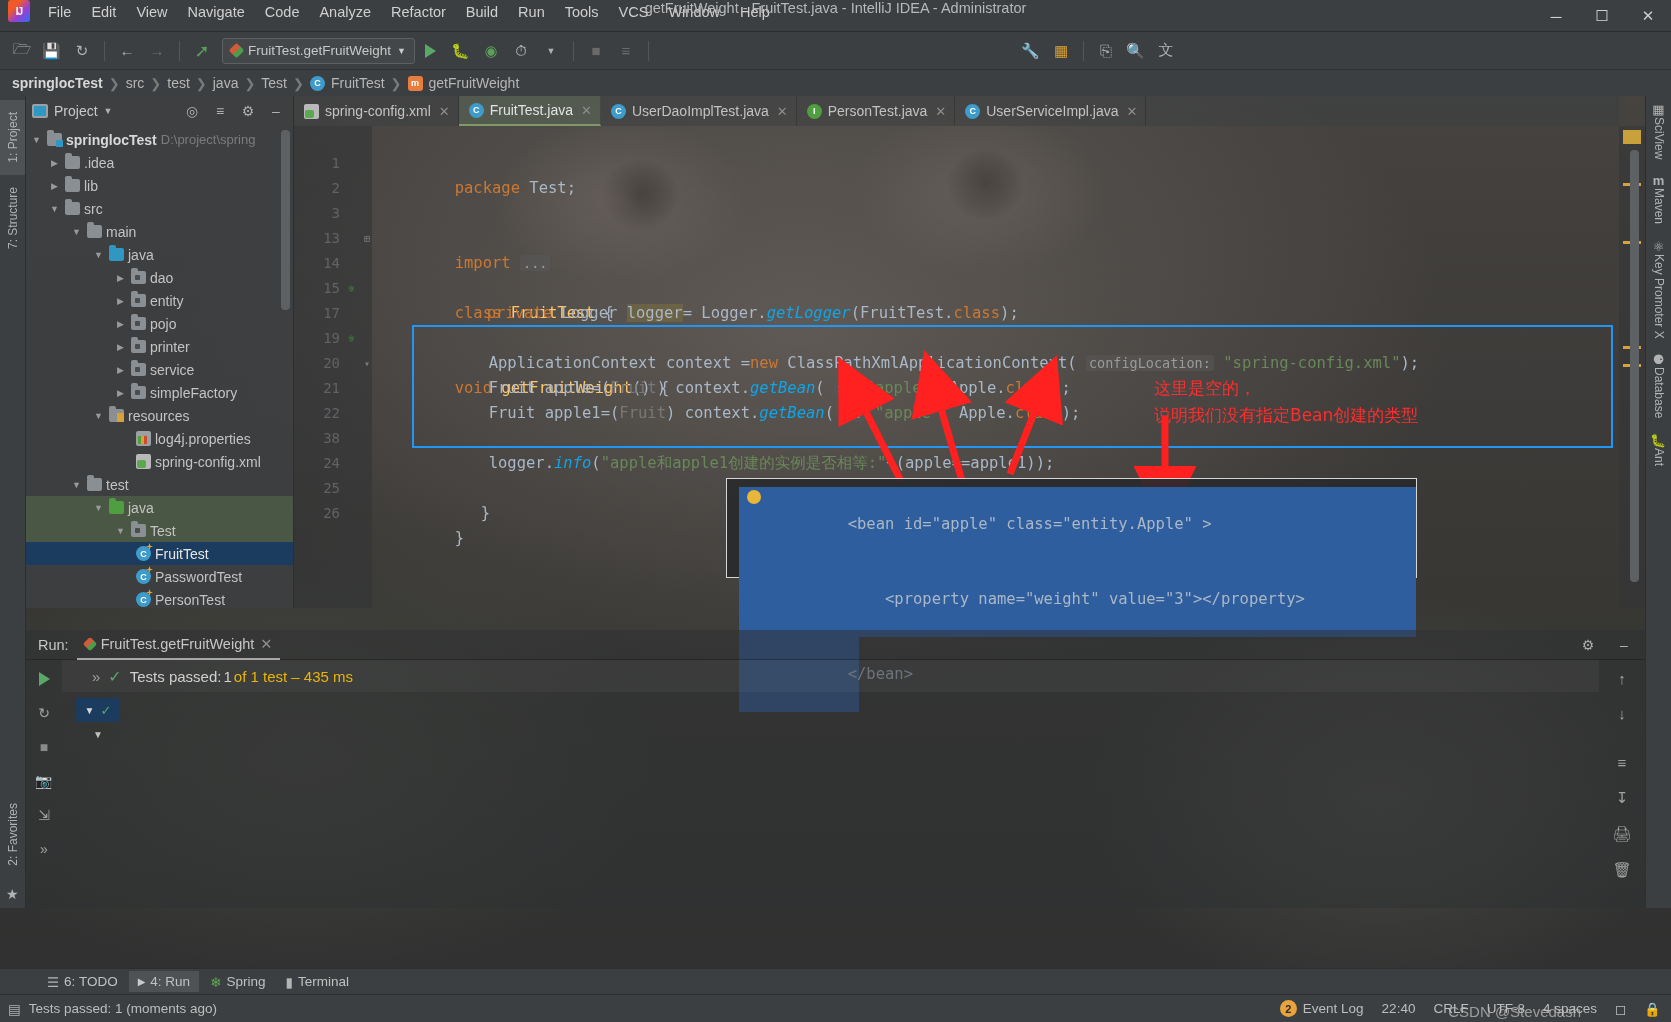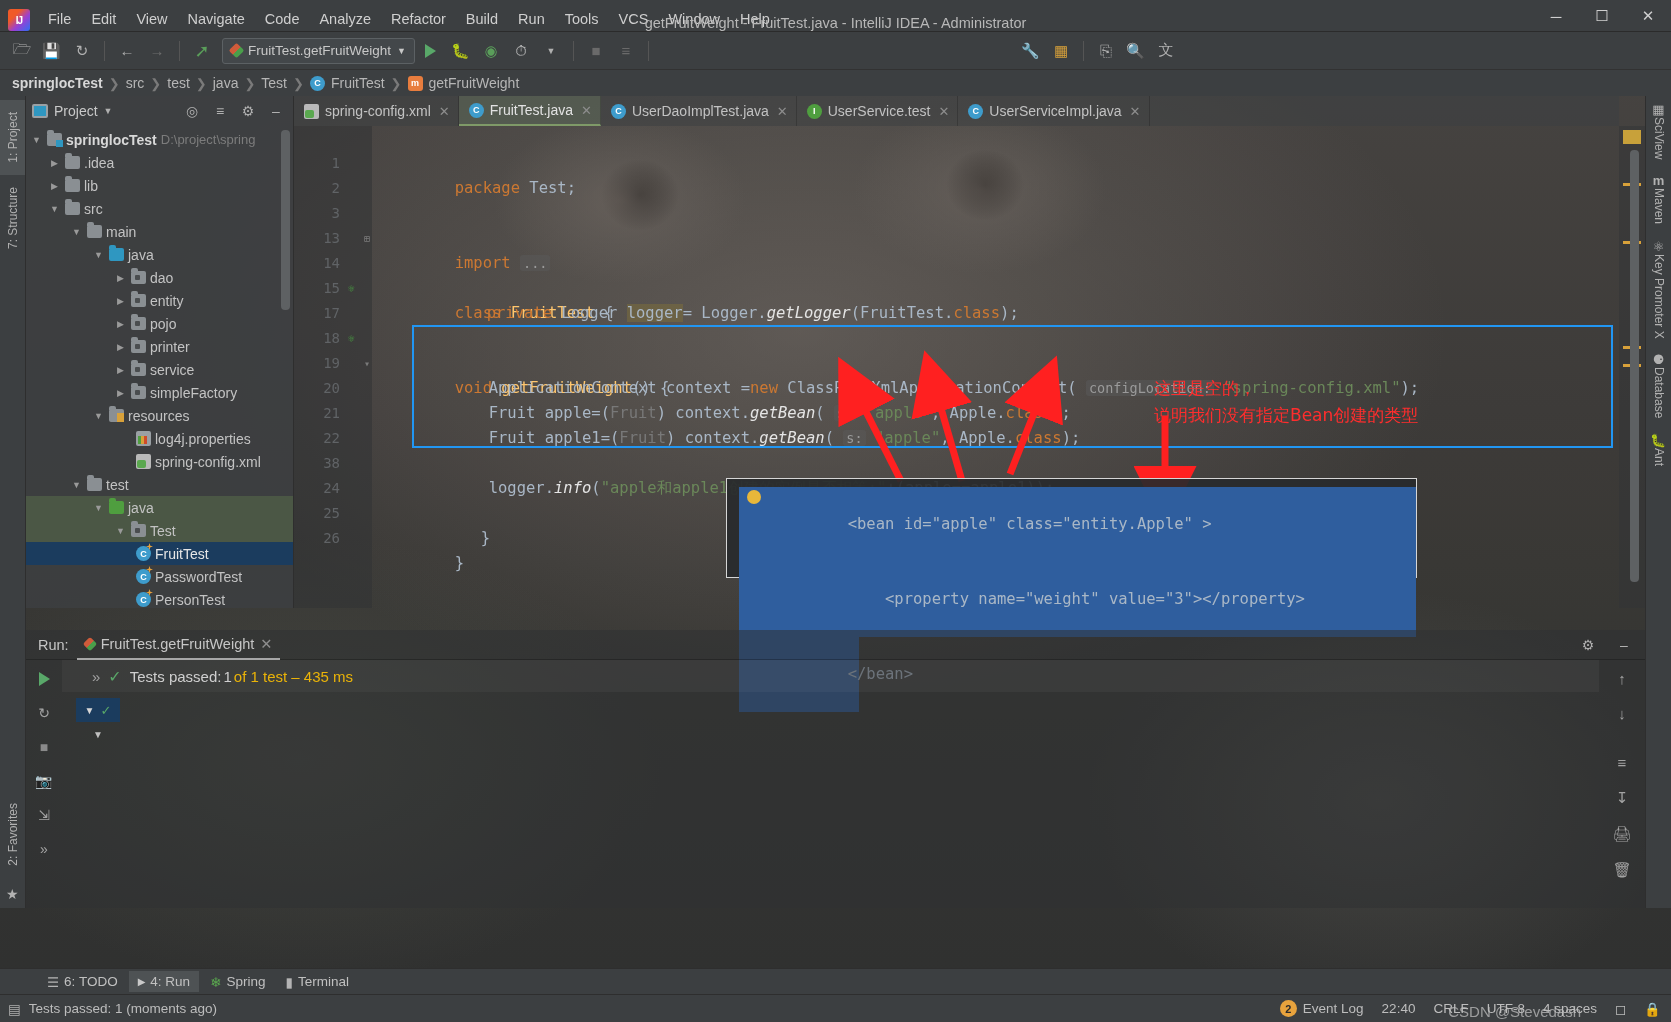--- a/index.html
+++ b/index.html
@@ -23,21 +23,21 @@
       radial-gradient(ellipse 900px 520px at 800px 330px, rgba(150,130,118,.40), transparent 72%),
       radial-gradient(ellipse 520px 320px at 300px 760px, rgba(95,105,85,.30), transparent 70%),
       radial-gradient(ellipse 420px 300px at 1380px 800px, rgba(120,118,110,.28), transparent 70%),
       linear-gradient(180deg, #4a4540 0%, #3f3b37 40%, #35352f 70%, #2f3030 100%);
     filter: saturate(.55);
   }
 
   
   .titlebar {
     position:absolute; top:0; left:0; width:1671px; height:32px;
-    background:#3c3f41; display:flex; align-items:flex-end;
+    background:#3c3f41; display:flex; align-items:flex-start;
     border-bottom:1px solid #2b2b2b;
   }
   .ij-logo { width:22px;height:22px;margin:0 8px 0 8px;border-radius:3px;
     background:linear-gradient(135deg,#f05a28 0%, #f05a28 30%, #9b3fd1 60%, #2d6ef5 100%);
     position:relative;flex:none;}
   .ij-logo:after{content:"IJ";position:absolute;inset:0;color:#fff;font-size:10px;font-weight:bold;
     display:flex;align-items:center;justify-content:center;letter-spacing:-1px;}
   .menubar{display:flex;align-items:center;gap:0;}
   .menu-item{padding:4px 10px;font-size:14.5px;color:#cfcfcf;cursor:default;}
   .win-title{position:absolute;left:0;right:0;text-align:center;font-size:14.5px;color:#b8b8b8;pointer-events:none;}
@@ -124,21 +124,21 @@
   .editor{position:absolute;top:126px;left:294px;right:52px;height:482px;overflow:hidden;}
   .gutter{position:absolute;top:0;left:0;width:78px;height:100%;background:rgba(49,51,53,.55);}
   .code{position:absolute;top:0;left:0;right:0;height:100%;
     font-family:"DejaVu Sans Mono","Liberation Mono",monospace;font-size:15.5px;line-height:25px;}
   .cline{position:relative;height:25px;white-space:pre;padding-left:86px;color:#a9b7c6;}
   .lnum{position:absolute;left:0;width:46px;text-align:right;color:#606366;font-size:14px;}
   .gmark{position:absolute;left:54px;width:14px;color:#49a942;font-size:11px;}
   .foldmark{position:absolute;left:70px;color:#7a7a7a;font-size:10px;}
   .kw{color:#cc7832;} .str{color:#6a8759;}
   .cls{color:#a9b7c6;} .mth{color:#ffc66d;} .ann{color:#bbb529;}
-  .ital{font-style:italic;color:#e5e5e5;} .gray{color:#787878;}
+  .ital{font-style:italic;color:#0ea5e9;} .gray{color:#787878;}
   .param{background:rgba(90,90,90,.55);color:#9a9a9a;font-size:13.5px;border-radius:3px;padding:0 3px;}
   .hl-ident{background:rgba(123,110,61,.55);}
   .bulb{position:absolute;left:-22px;width:14px;height:14px;border-radius:50%;background:#e8b73a;}
 
   
   .blue-box{position:absolute;border:2px solid #2196f3;}
   
   .xml-pop{position:absolute;left:726px;top:478px;width:691px;height:100px;border:1px solid #d6d6d6;
     background:rgba(40,42,44,.92);}
   .xml-pop .xl{white-space:pre;font-family:"DejaVu Sans Mono","Liberation Mono",monospace;font-size:15.5px;line-height:25px;color:#a9b7c6;}
@@ -438,21 +438,21 @@
       <span>FruitTest.java</span>
       <span class="x">✕</span>
     </div>
     <div class="tab">
       <span class="tico"></span>
       <span>UserDaoImplTest.java</span>
       <span class="x">✕</span>
     </div>
     <div class="tab">
       <span class="tico iface"></span>
-      <span>UserService.test</span>
+      <span>PersonTest.java</span>
       <span class="x">✕</span>
     </div>
     <div class="tab">
       <span class="tico"></span>
       <span>UserServiceImpl.java</span>
       <span class="x">✕</span>
     </div>
   </div>
 
   <div class="editor">
@@ -481,23 +481,20 @@
       </div>
       <div class="cline">
         <span class="lnum">15</span>
         <span style="padding-left:32px"><span class="kw">private</span> <span class="cls">Logger</span> <span class="hl-ident">logger</span>= <span class="cls">Logger</span>.<span class="ital">getLogger</span>(<span class="cls">FruitTest</span>.<span class="kw">class</span>);</span>
       </div>
       <div class="cline">
         <span class="lnum">17</span>
         <span class="gmark">⚛</span>
         <span class="foldmark">▾</span>
         <span class="kw">void</span> <span class="mth">getFruitWeight</span>() {
-      </div>
-      <div class="cline">
-        <span class="lnum">18</span>
       </div>
       <div class="cline" style="padding-left:120px;">
         <span class="lnum">19</span>
         <span class="cls">ApplicationContext</span> context =<span class="kw">new</span> <span class="cls">ClassPathXmlApplicationContext</span>( <span class="param">configLocation:</span> <span class="str">"spring-config.xml"</span>);
       </div>
       <div class="cline" style="padding-left:120px;">
         <span class="lnum">20</span>
         <span class="cls">Fruit</span> apple=(<span class="gray">Fruit</span>) context.<span class="ital">getBean</span>( <span class="param">s:</span> <span class="str">"apple"</span>, <span class="cls">Apple</span>.<span class="kw">class</span>);
       </div>
       <div class="cline" style="padding-left:120px;">

